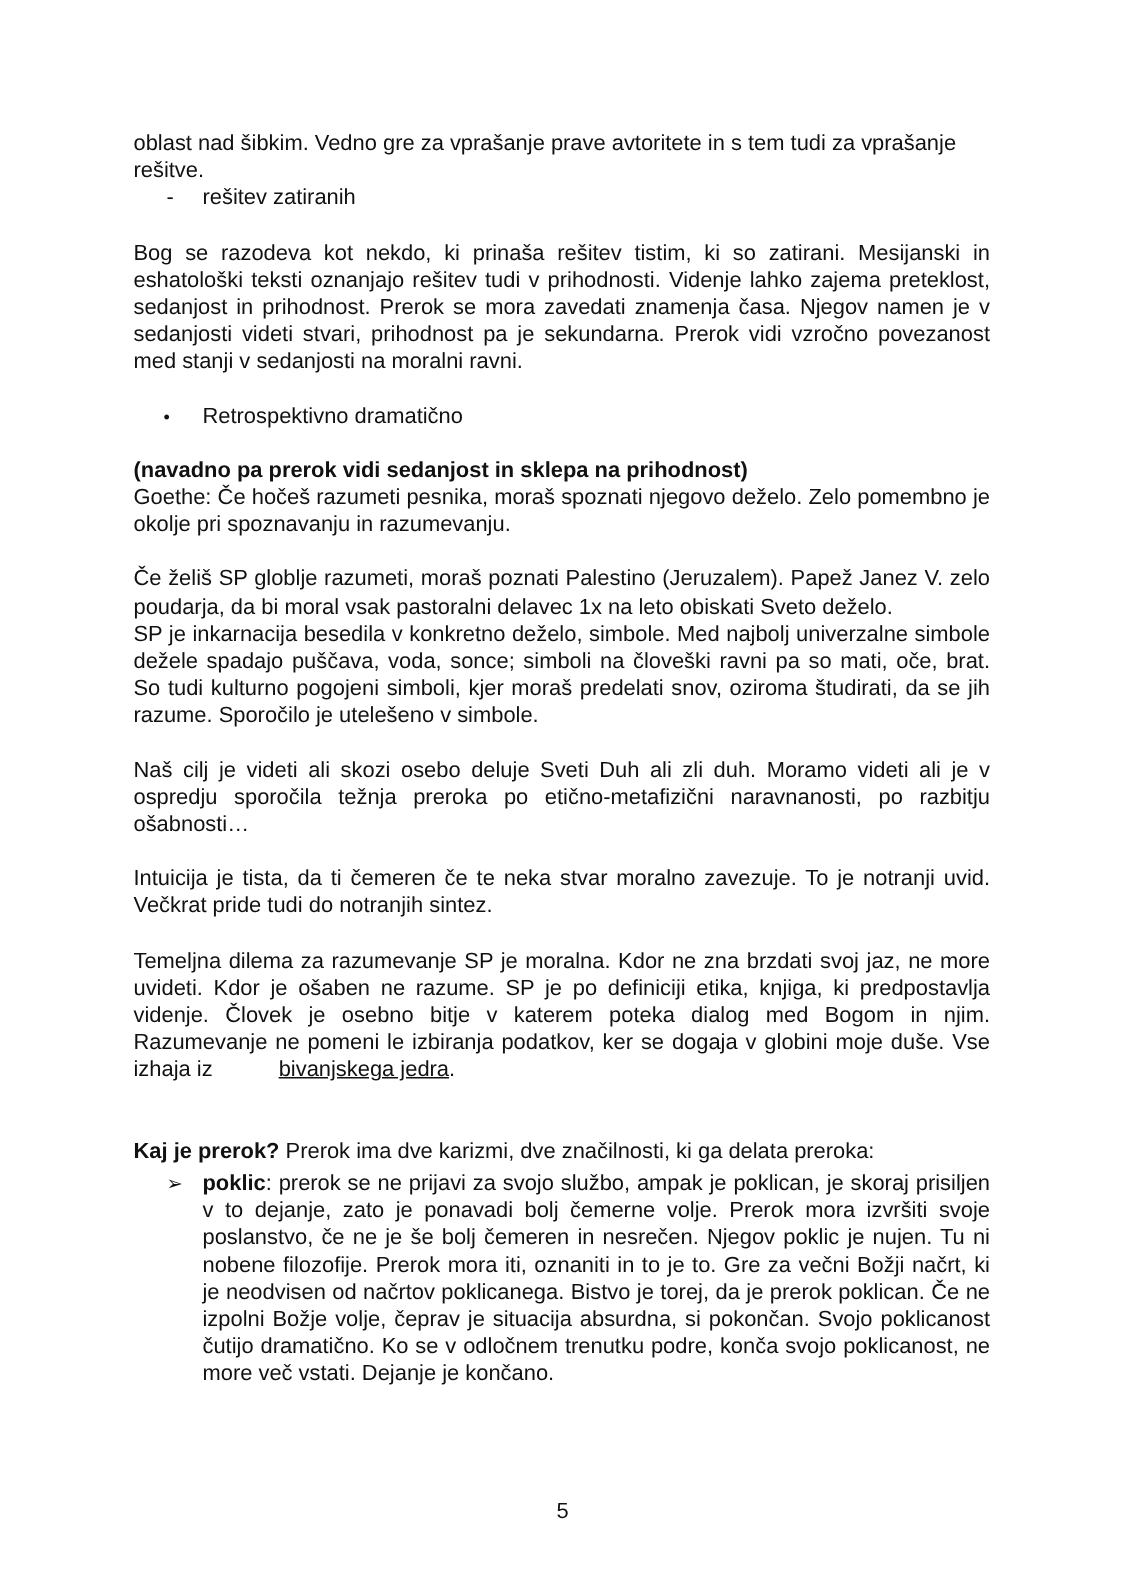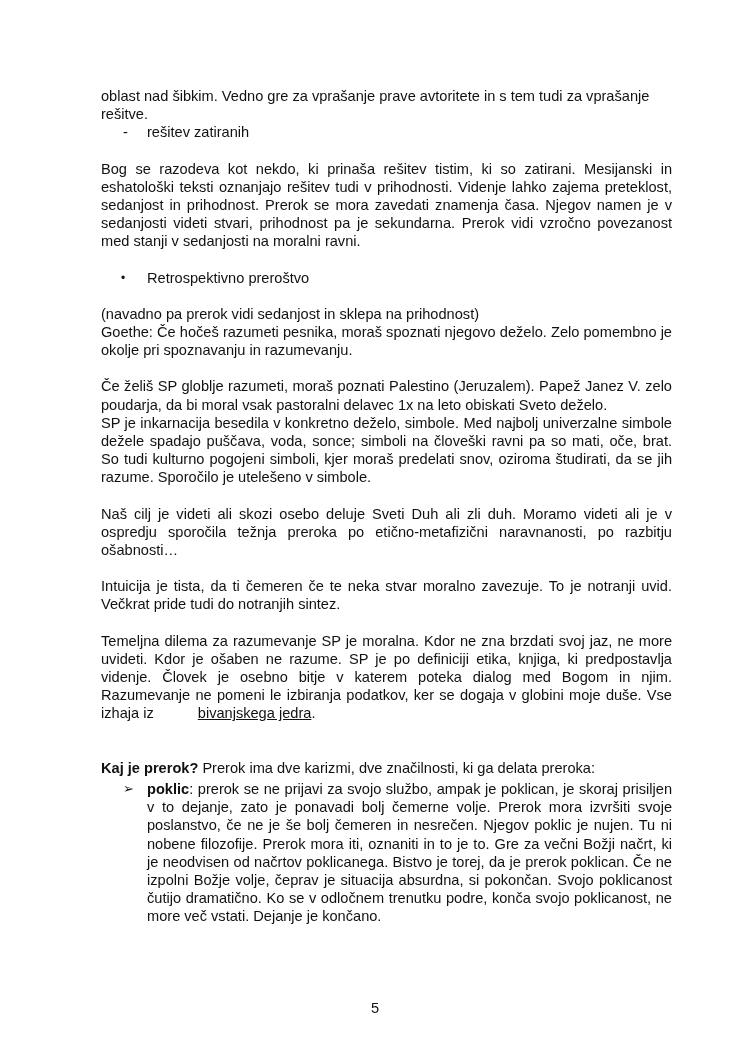--- a/index.html
+++ b/index.html
@@ -1,18 +1,18 @@
 <!DOCTYPE html>
 <html><head>
   <meta charset="utf-8">
   <style>
     html, body { margin: 0; padding: 0; background: #ffffff; }
     body { width: 750px; height: 1061px; position: relative; overflow: hidden; }
     .page {
-      position: absolute; left: 101px; top: 87px; width: 571px;
+      position: absolute; left: 89px; top: 87px; width: 571px;
       font-family: "Liberation Sans", sans-serif;
       font-size: 14.6px; line-height: 18.2px; color: #111111;
     }
     p { margin: 0; text-align: justify; }
     .gap { height: 18px; }
     .dash-item { position: relative; padding-left: 46px; }
     .dash-item .mark { position: absolute; left: 22px; top: 0; }
     .bullet-item { position: relative; padding-left: 46px; }
     .bullet-item .mark { position: absolute; left: 20px; top: 0; font-size: 12px; }
     .arrow-item { position: relative; padding-left: 46px; text-align: justify; }
@@ -31,24 +31,24 @@
   <p style="text-align:left;">oblast nad šibkim. Vedno gre za vprašanje prave avtoritete in s tem tudi za vprašanje rešitve.</p>
   <div class="dash-item">
     <span class="mark">-</span>
     <span>rešitev zatiranih</span>
   </div>
   <div class="gap"></div>
   <p>Bog se razodeva kot nekdo, ki prinaša rešitev tistim, ki so zatirani. Mesijanski in eshatološki teksti oznanjajo rešitev tudi v prihodnosti. Videnje lahko zajema preteklost, sedanjost in prihodnost. Prerok se mora zavedati znamenja časa. Njegov namen je v sedanjosti videti stvari, prihodnost pa je sekundarna. Prerok vidi vzročno povezanost med stanji v sedanjosti na moralni ravni.</p>
   <div class="gap"></div>
   <div class="bullet-item">
     <span class="mark">•</span>
-    <span>Retrospektivno preroštvo</span>
+    <span>Retrospektivno dramatično</span>
   </div>
   <div class="gap"></div>
-  <p style="text-align:left;">(navadno pa prerok vidi sedanjost in sklepa na prihodnost)</p>
+  <p style="text-align:left;font-weight:bold;">(navadno pa prerok vidi sedanjost in sklepa na prihodnost)</p>
   <p>Goethe: Če hočeš razumeti pesnika, moraš spoznati njegovo deželo. Zelo pomembno je okolje pri spoznavanju in razumevanju.</p>
   <div class="gap"></div>
   <p>Če želiš SP globlje razumeti, moraš poznati Palestino (Jeruzalem). Papež Janez V. zelo poudarja, da bi moral vsak pastoralni delavec 1x na leto obiskati Sveto deželo.</p>
   <p>SP je inkarnacija besedila v konkretno deželo, simbole. Med najbolj univerzalne simbole dežele spadajo puščava, voda, sonce; simboli na človeški ravni pa so mati, oče, brat. So tudi kulturno pogojeni simboli, kjer moraš predelati snov, oziroma študirati, da se jih razume. Sporočilo je utelešeno v simbole.</p>
   <div class="gap"></div>
   <p>Naš cilj je videti ali skozi osebo deluje Sveti Duh ali zli duh. Moramo videti ali je v ospredju sporočila težnja preroka po etično-metafizični naravnanosti, po razbitju ošabnosti…</p>
   <div class="gap"></div>
   <p>Intuicija je tista, da ti čemeren če te neka stvar moralno zavezuje. To je notranji uvid. Večkrat pride tudi do notranjih sintez.</p>
   <div class="gap"></div>
   <p><span>Temeljna dilema za razumevanje SP je moralna. Kdor ne zna brzdati svoj jaz, ne more uvideti. Kdor je ošaben ne razume. SP je po definiciji etika, knjiga, ki predpostavlja videnje. Človek je osebno bitje v katerem poteka dialog med Bogom in njim. Razumevanje ne pomeni le izbiranja podatkov, ker se dogaja v globini moje duše. Vse izhaja iz </span><span class="u">bivanjskega jedra</span><span>.</span></p>

